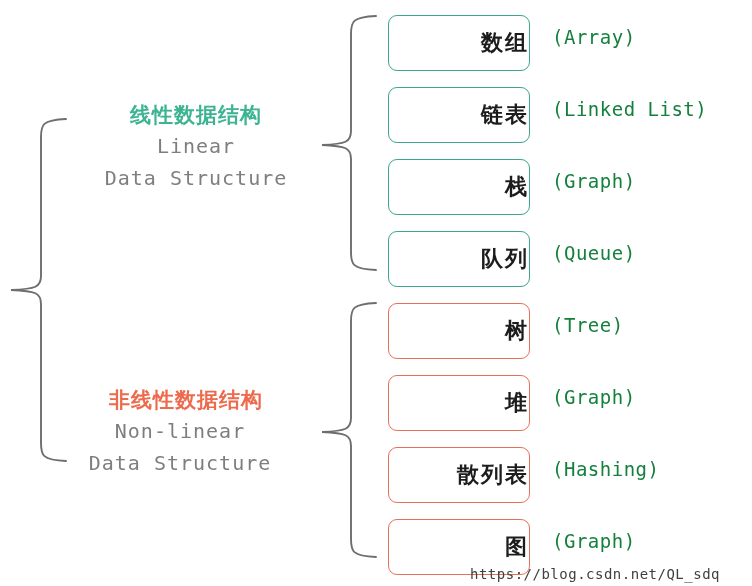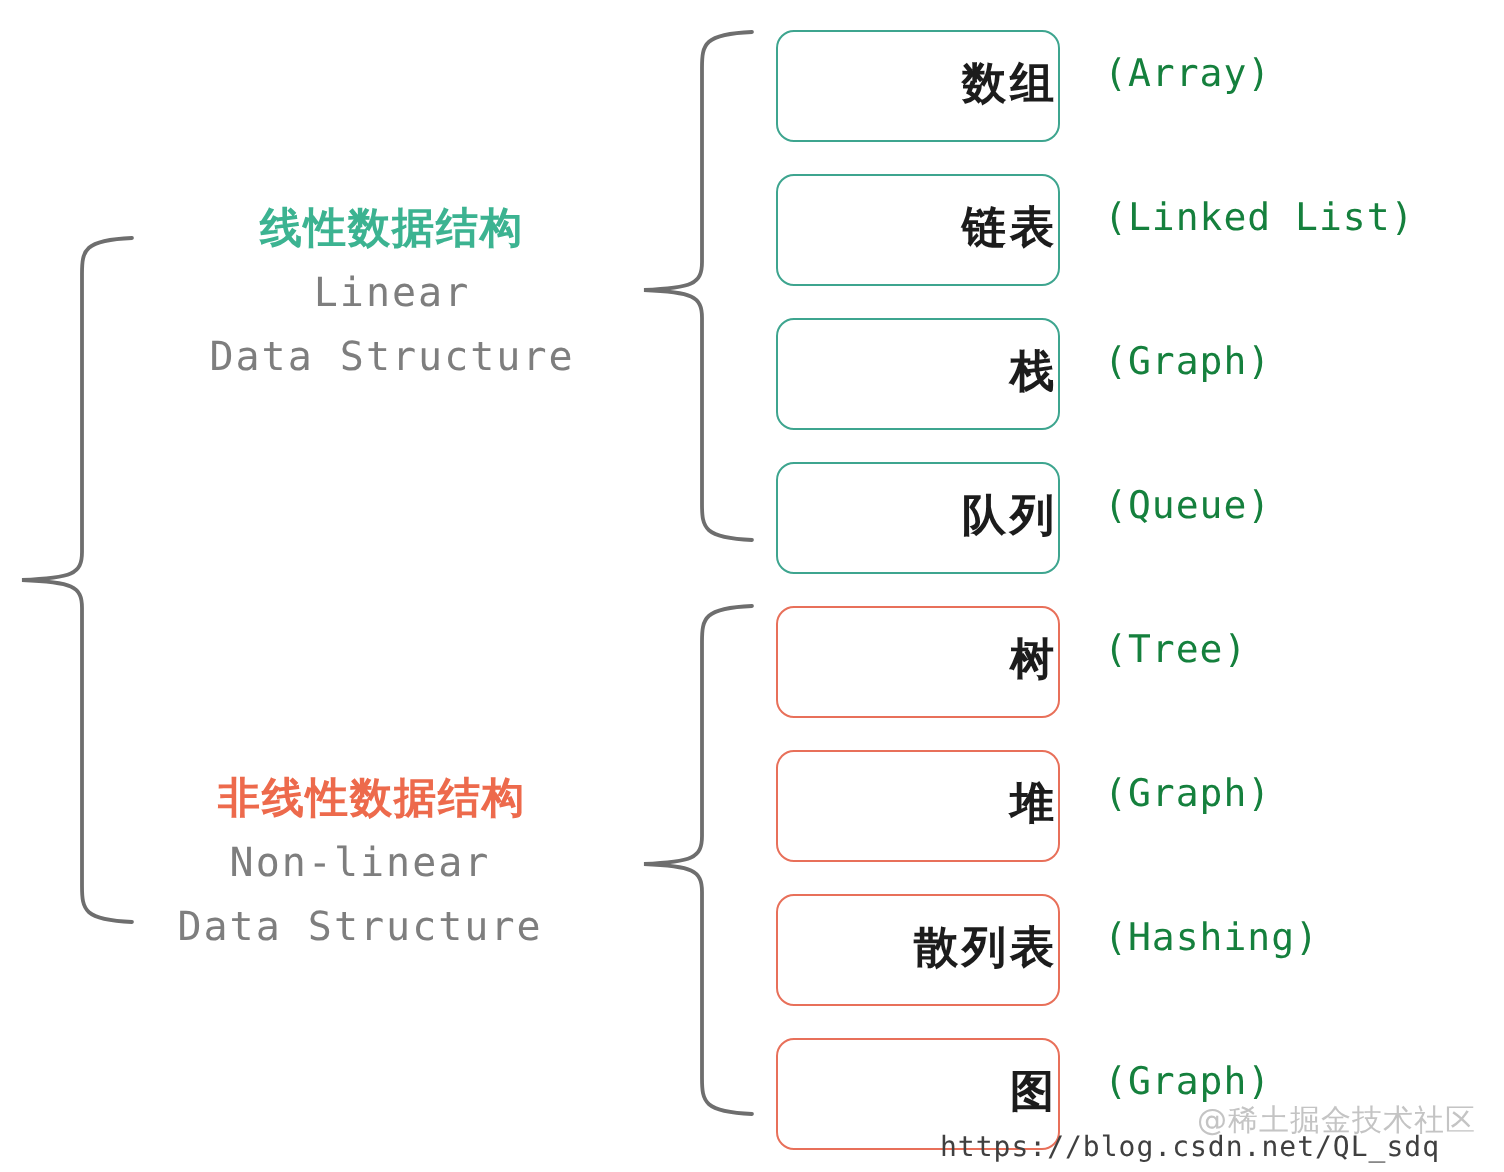--- a/index.html
+++ b/index.html
@@ -192,16 +192,15 @@
     <div class="item-en">(Hashing)</div>
   </div>
 
   <div class="item red" style="top:519px;">
     <div class="item-box">
       <span class="item-cn">图</span>
     </div>
     <div class="item-en">(Graph)</div>
   </div>
 
-  <div class="wm-handle">@稀土掘金技术社区</div>
   <div class="wm-url">https://blog.csdn.net/QL_sdq</div>
 
 </div>
 
 </body></html>

